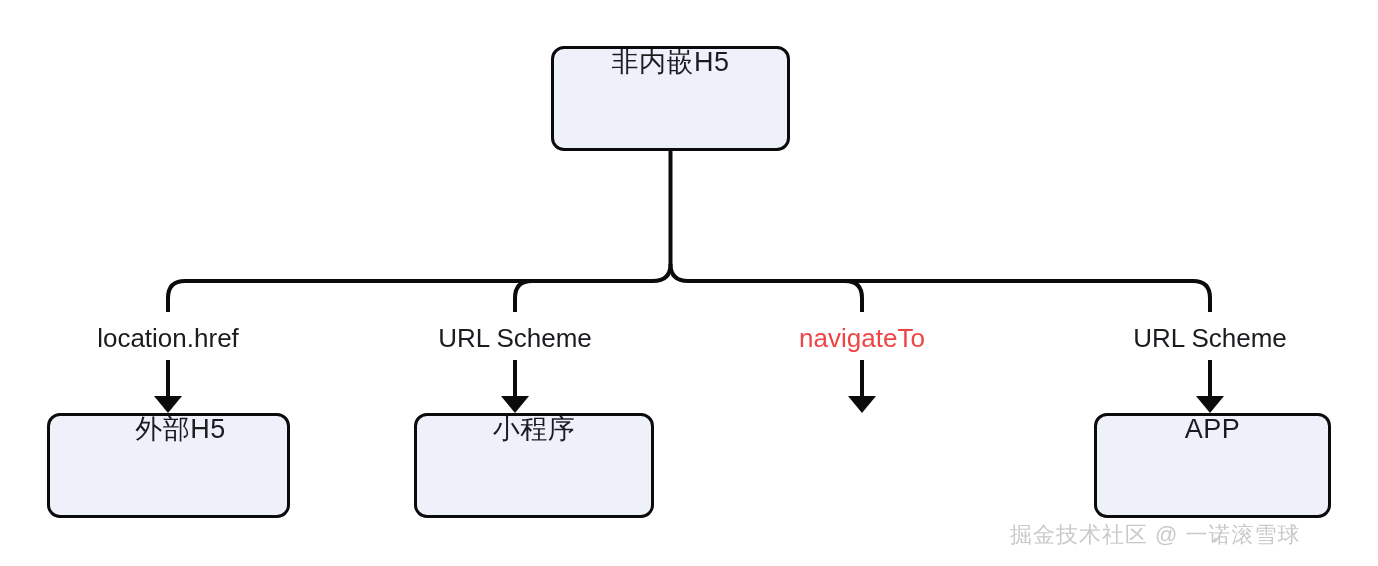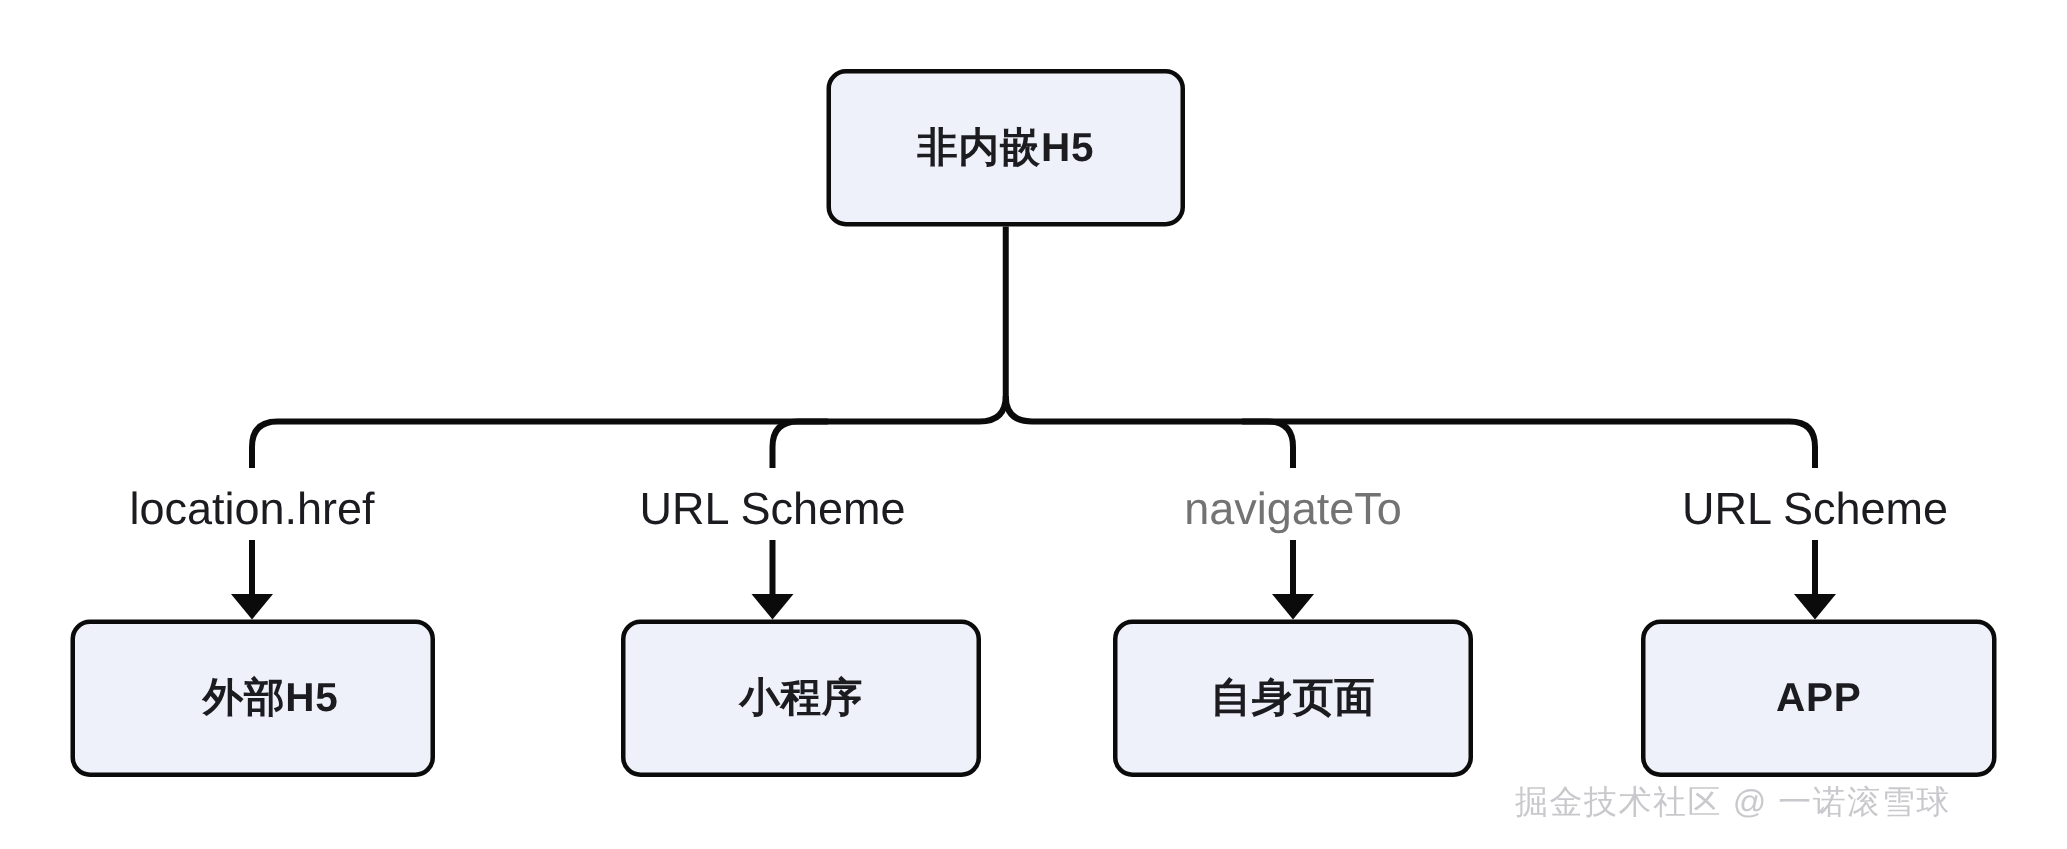--- a/index.html
+++ b/index.html
@@ -24,24 +24,23 @@
     width: 1378px;
     height: 566px;
   }
   .node {
     position: absolute;
     box-sizing: border-box;
     background: #eef1f9;
     border: 3px solid #0b0b0b;
     border-radius: 13px;
     display: flex;
-    align-items: center;
+    align-items: flex-start;
     justify-content: center;
     color: #1b1b20;
-    font-weight: bold;
   }
   .node-label {
     font-size: 27px;
     letter-spacing: 0.5px;
     line-height: 1;
     white-space: nowrap;
   }
   #node-root {
     left: 551px;
     top: 46px;
@@ -68,28 +67,28 @@
     height: 105px;
   }
   #node-app {
     left: 1094px;
     top: 413px;
     width: 237px;
     height: 105px;
   }
   .edge-label {
     position: absolute;
-    font-size: 30px;
+    font-size: 26px;
     line-height: 1;
     white-space: nowrap;
     transform: translateX(-50%);
     color: #1b1b20;
   }
   .edge-label.muted {
-    color: #737373;
+    color: #ef4444;
   }
   #label-0 { left: 168px; top: 325px; }
   #label-1 { left: 515px; top: 325px; }
   #label-2 { left: 862px; top: 325px; }
   #label-3 { left: 1210px; top: 325px; }
   #watermark {
     position: absolute;
     left: 1010px;
     top: 520px;
     font-size: 22px;
@@ -138,22 +137,19 @@
   <div class="edge-label" id="label-1">URL Scheme</div>
   <div class="edge-label muted" id="label-2">navigateTo</div>
   <div class="edge-label" id="label-3">URL Scheme</div>
 
   <div class="node" id="node-external-h5">
     <span class="node-label">外部H5</span>
   </div>
   <div class="node" id="node-miniprogram">
     <span class="node-label">小程序</span>
   </div>
-  <div class="node" id="node-self-page">
-    <span class="node-label">自身页面</span>
-  </div>
   <div class="node" id="node-app">
     <span class="node-label">APP</span>
   </div>
 
   <div id="watermark">掘金技术社区 @ 一诺滚雪球</div>
 
 </div>
 
 </body></html>

